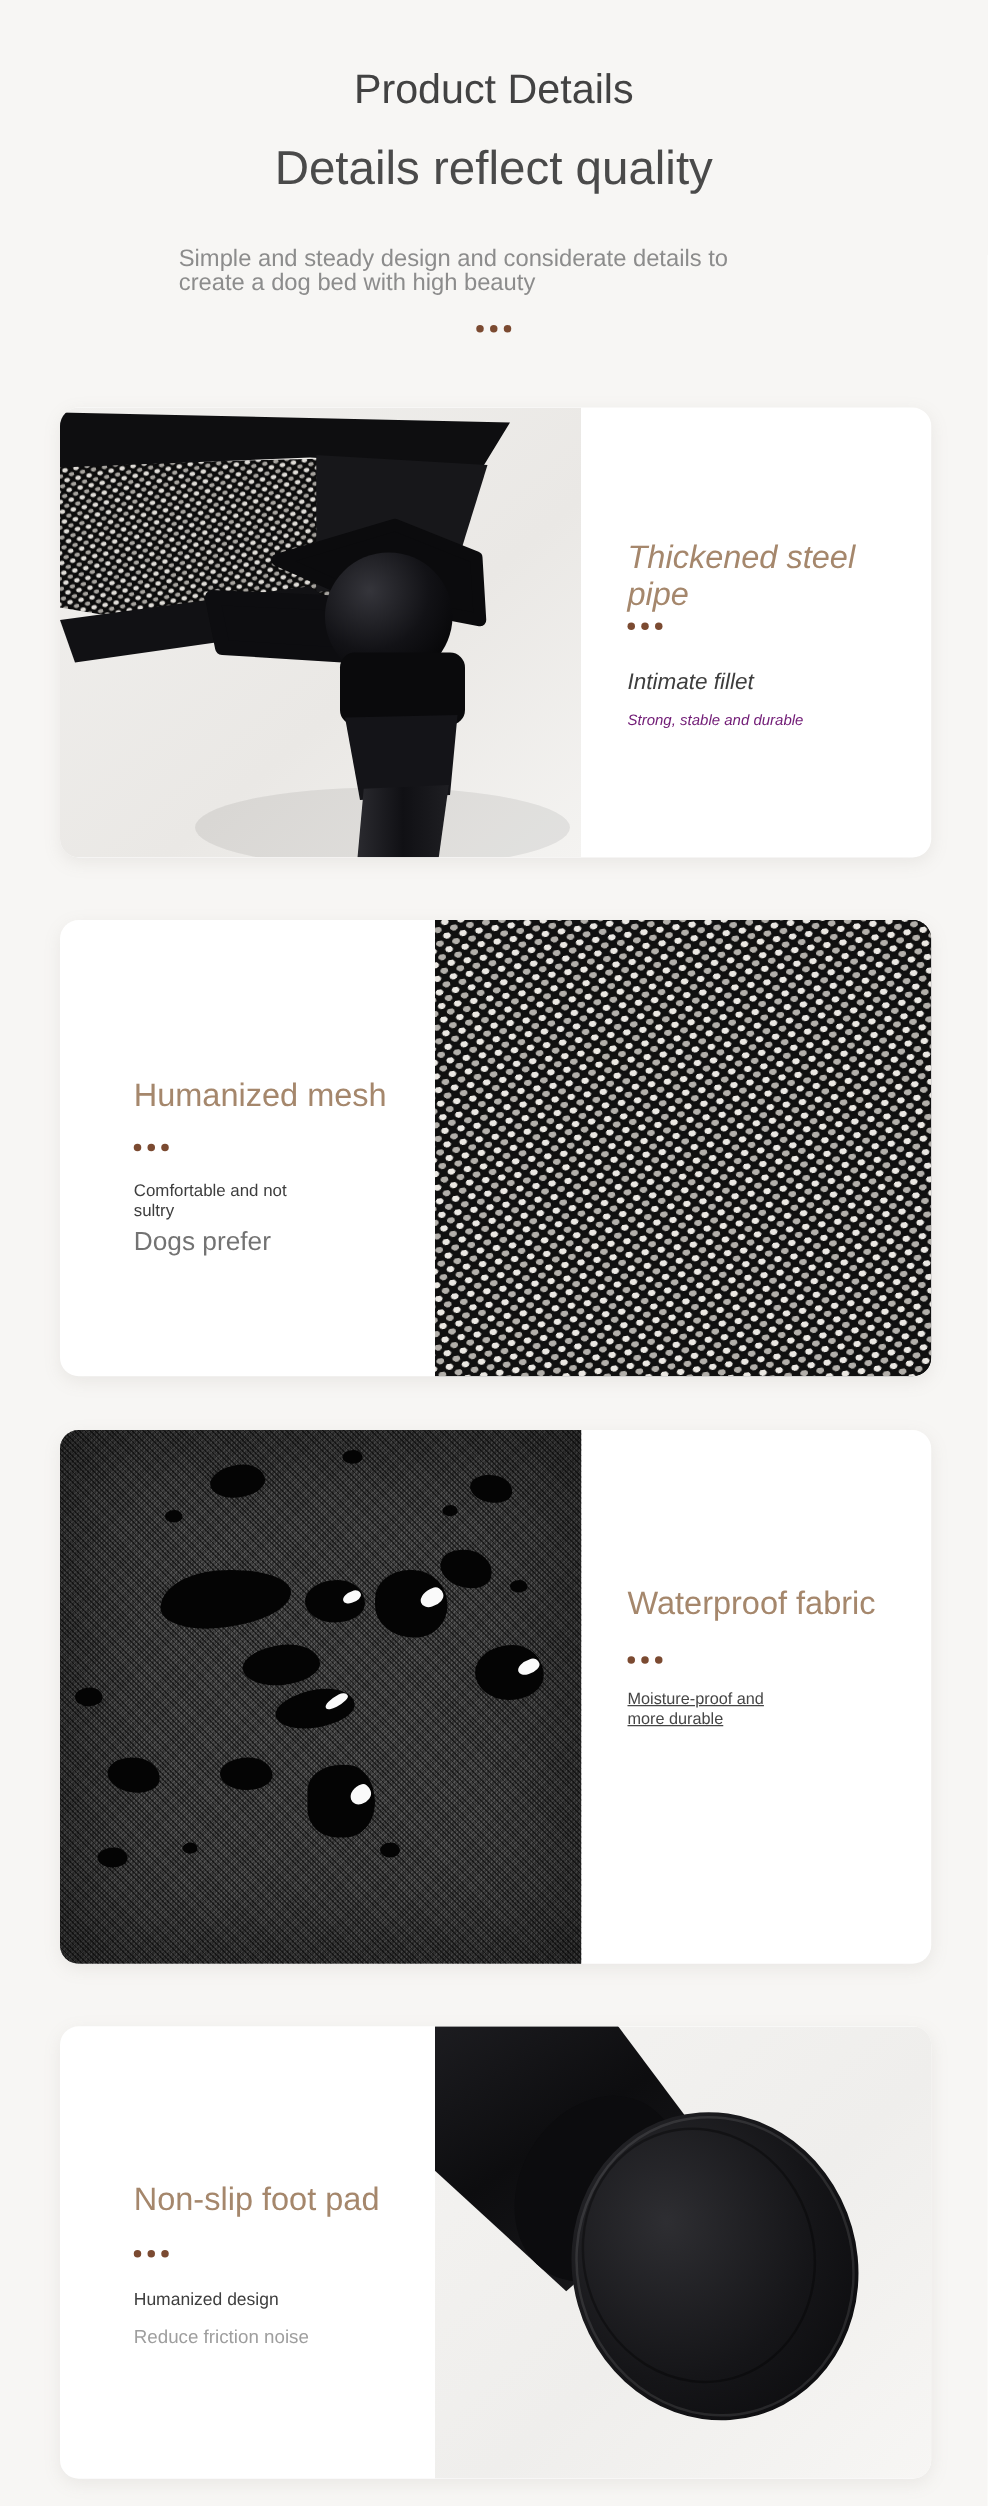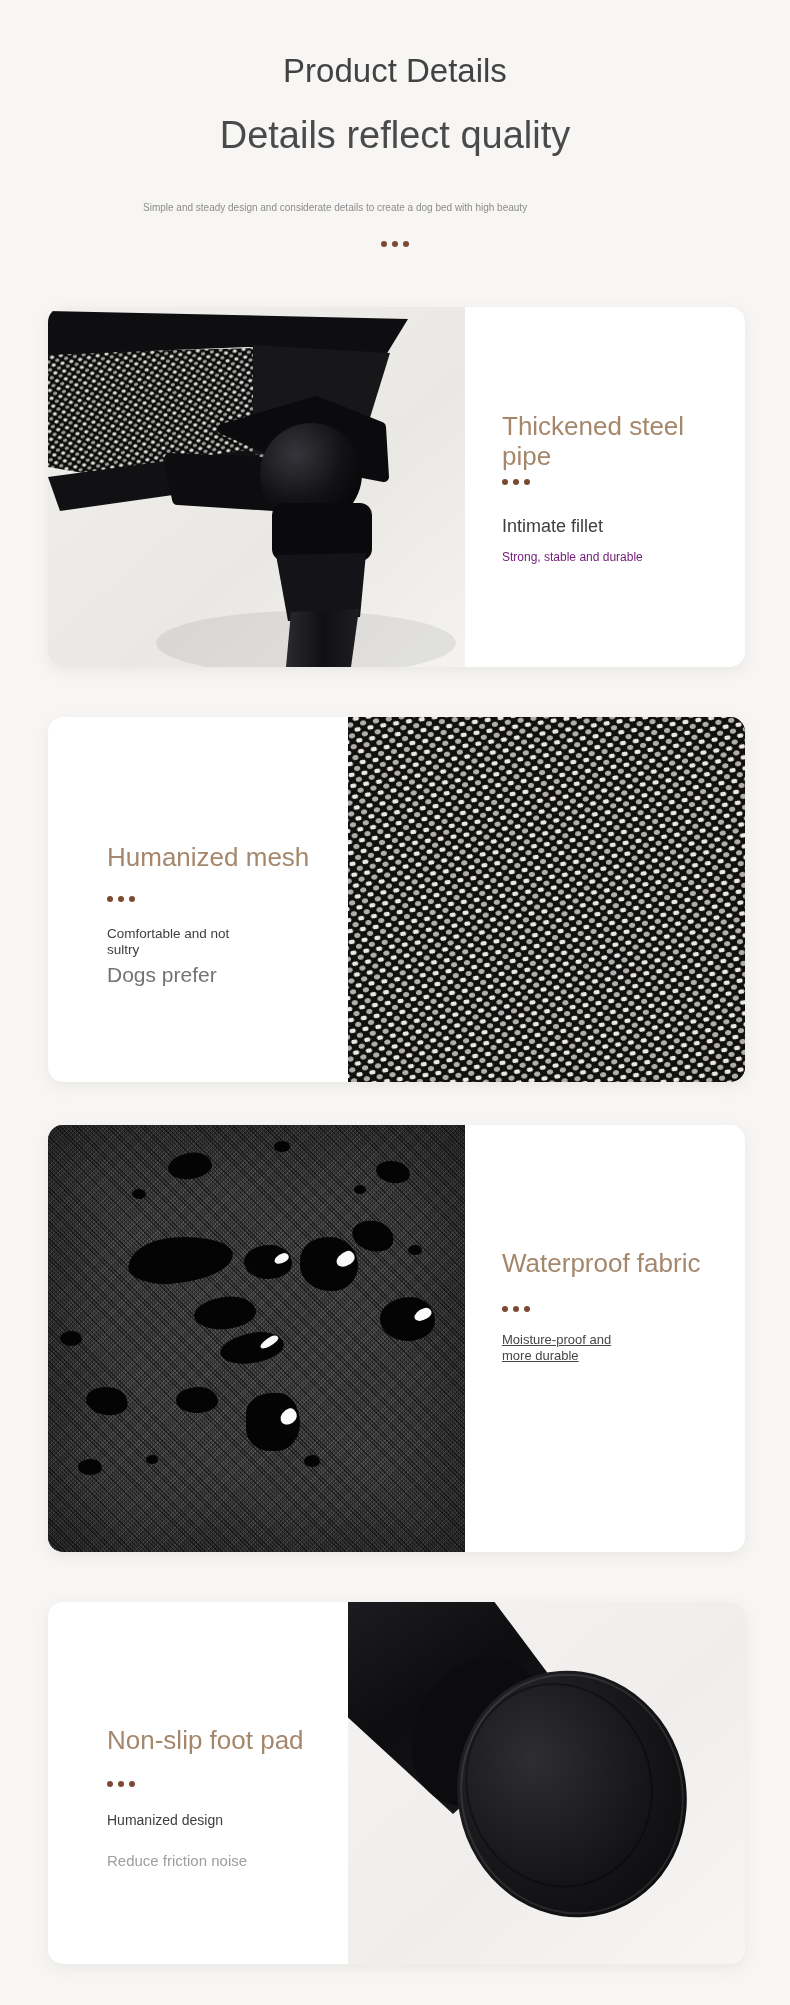--- a/index.html
+++ b/index.html
@@ -3,30 +3,30 @@
 <meta charset="utf-8">
 <style>
   * { margin:0; padding:0; box-sizing:border-box; }
   html,body { width:790px; }
   body { font-family:"Liberation Sans", sans-serif; }
   .page { width:790px; height:2005px; background:#f7f6f4; overflow:hidden; display:flow-root; }
 
   
   .title { margin-top:52px; text-align:center; font-size:33px; font-weight:400; color:#424242; line-height:1.15; }
   .subtitle { margin-top:24px; text-align:center; font-size:38px; font-weight:400; color:#4a4a4a; line-height:1.15; }
-  .desc { margin:40px 0 0 143px; width:465px; font-size:10px; line-height:19px; color:#8c8c8c; }
+  .desc { margin:40px 0 0 143px; width:465px; font-size:19px; line-height:19px; color:#8c8c8c; }
 
   .dots { display:flex; gap:5px; }
   .dots i { width:6px; height:6px; border-radius:50%; background:#7b4a31; }
   .dots.center { justify-content:center; margin-top:24px; }
 
   
   .card { margin-left:48px; width:697px; background:#ffffff; border-radius:15px; overflow:hidden;
           display:flex; box-shadow:0 4px 14px rgba(150,140,128,0.13); position:relative; }
-  .c1 { margin-top:60px; height:360px; }
+  .c1 { margin-top:60px; height:360px;font-style:italic; }
   .c2 { margin-top:50px; height:365px; }
   .c3 { margin-top:43px; height:427px; }
   .c4 { margin-top:50px; height:362px; }
 
   .card .img { flex:none; position:relative; overflow:hidden; }
   .img-left  .img { width:417px; height:100%; }
   .img-right .img { flex:1; height:100%; }
   .img-left  .txt { flex:1; padding-left:37px; }
   .img-right .txt { flex:none; width:300px; padding-left:59px; }
 
@@ -40,21 +40,21 @@
   .c2 .dots { margin-top:24px; }
   .c3 .dots { margin-top:28px; }
   .c4 .dots { margin-top:26px; }
 
   .c1 .feature { margin-top:30px; font-size:18px; color:#3e3e3e; line-height:22px; }
   .c1 .note    { margin-top:13px; font-size:12px; color:#701a75; line-height:15px; }
   .c2 .feature { margin-top:24px; font-size:13.5px; color:#3e3e3e; line-height:16px; max-width:132px; }
   .c2 .note    { margin-top:4px;  font-size:21px; color:#737373; line-height:25px; }
   .c3 .feature { margin-top:20px; font-size:13px; color:#464646; line-height:16px; max-width:125px;text-decoration:underline; }
   .c4 .feature { margin-top:25px; font-size:14px; color:#3e3e3e; line-height:17px; }
-  .c4 .note    { margin-top:23px; font-size:15px; color:#9e9e9e; line-height:18px; }
+  .c4 .note    { margin-top:13px; font-size:15px; color:#9e9e9e; line-height:18px; }
 
   
   
   .mesh-photo { background:#101010; }
   .mesh-photo::before { content:""; position:absolute; inset:-14%;
     background-color:#101010;
     background-image:
       radial-gradient(ellipse 4.6px 3.6px at 3.5px 3px, #eae7e2 62%, transparent 72%),
       radial-gradient(ellipse 4.6px 3.6px at 10px 8.5px, #b2afaa 62%, transparent 72%);
     background-size:13px 11px;

